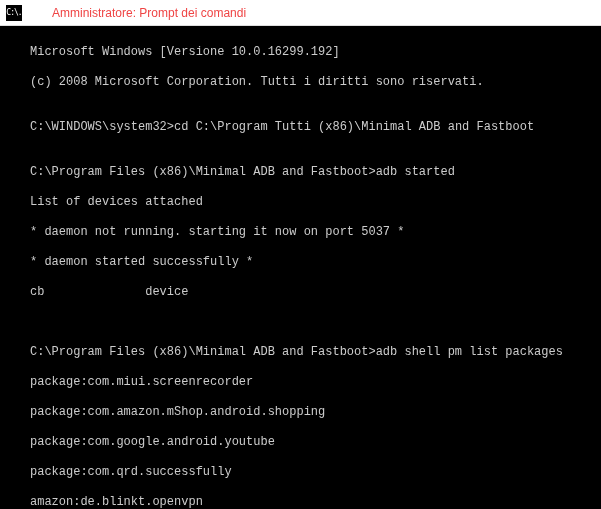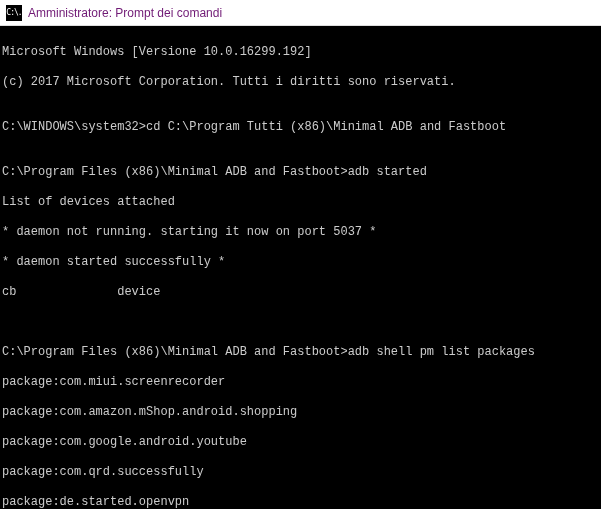--- a/index.html
+++ b/index.html
@@ -26,61 +26,62 @@
     background: #000;
     display: flex;
     align-items: center;
     justify-content: center;
     color: #fff;
     font-size: 8px;
     font-family: Consolas, monospace;
     letter-spacing: -1px;
   }
   .titlebar .title {
-    color: #701a75;
+    color: #ef4444;
     font-family: "Segoe UI", Tahoma, sans-serif;
     font-size: 12px;
+    margin-left: 24px;
   }
   .terminal {
     background: #000;
     color: #ccc;
     padding: 4px 2px;
     white-space: pre;
     line-height: 1.25;
     font-family: Consolas, 'Courier New', monospace;
   }
-  .line { display: block; }
+  .line { display: block; margin-left: 28px; }
 </style>
 </head>
 <body>
 
 <div class="titlebar">
   <span class="icon">C:\.</span>
   <span class="title">Amministratore: Prompt dei comandi</span>
 </div>
 
 <div class="terminal">
 <span class="line">Microsoft Windows [Versione 10.0.16299.192]</span>
-<span class="line">(c) 2017 Microsoft Corporation. Tutti i diritti sono riservati.</span>
+<span class="line">(c) 2008 Microsoft Corporation. Tutti i diritti sono riservati.</span>
 <span class="line"></span>
 <span class="line"><span>C:\WINDOWS\system32&gt;</span><span>cd C:\Program Tutti (x86)\Minimal ADB and Fastboot</span></span>
 <span class="line"></span>
 <span class="line"><span>C:\Program Files (x86)\Minimal ADB and Fastboot&gt;</span><span>adb started</span></span>
 <span class="line">List of devices attached</span>
 <span class="line">* daemon not running. starting it now on port 5037 *</span>
 <span class="line">* daemon started successfully *</span>
 <span class="line">cb              device</span>
 <span class="line"></span>
 <span class="line"></span>
 <span class="line"><span>C:\Program Files (x86)\Minimal ADB and Fastboot&gt;</span><span>adb shell pm list packages</span></span>
 <span class="line">package:com.miui.screenrecorder</span>
 <span class="line">package:com.amazon.mShop.android.shopping</span>
 <span class="line">package:com.google.android.youtube</span>
 <span class="line">package:com.qrd.successfully</span>
-<span class="line">package:de.started.openvpn</span>
+<span class="line">amazon:de.blinkt.openvpn</span>
 
 
 
 
 
 
 
 
 
 

